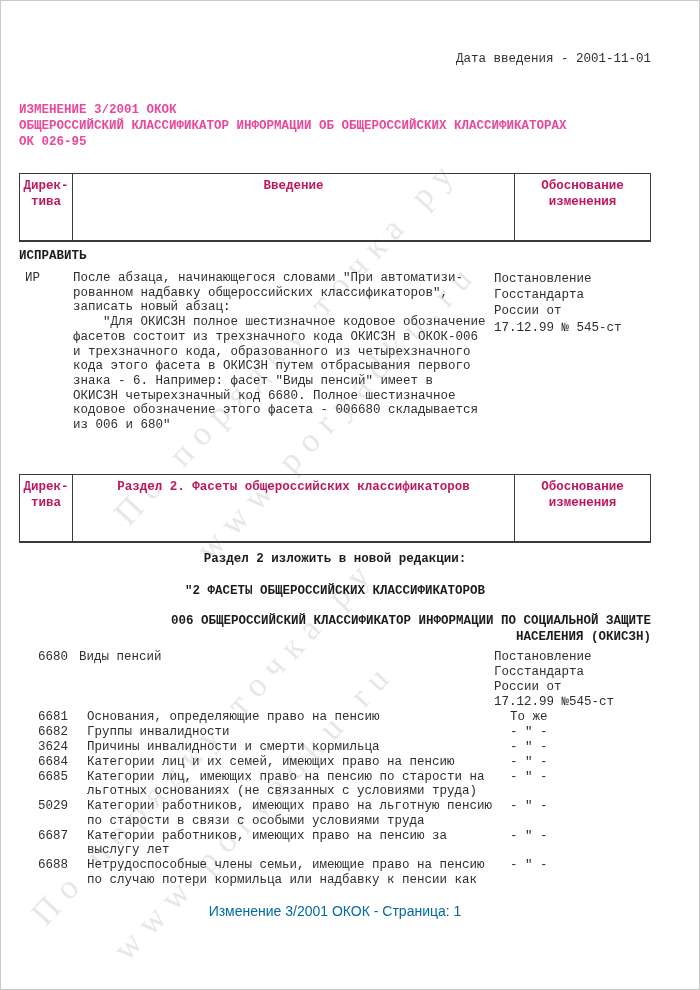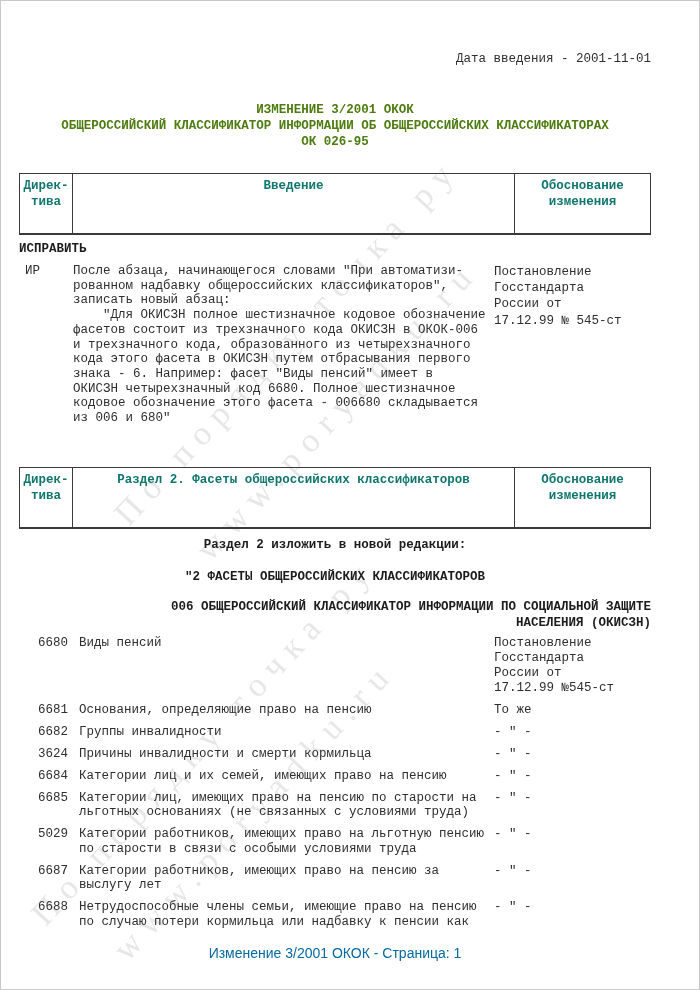--- a/index.html
+++ b/index.html
@@ -16,44 +16,44 @@
     font-family:"Liberation Serif","DejaVu Serif",serif;
     font-size:34px;letter-spacing:10px;color:#e7e7e7;
     pointer-events:none;user-select:none;line-height:40px;
   }
   .wm .wl2{margin-top:44px;margin-left:30px;}
   .wm-a{left:105px;top:505px;}
   .wm-b{left:22px;top:905px;}
   
   .content{position:relative;z-index:1;padding:51px 48px 0 18px;}
   .date{text-align:right;line-height:14px;}
-  .title{margin-top:36px;text-align:center;font-weight:bold;line-height:16px;color:#4d7c0f;}
+  .title{margin-top:36px;font-weight:bold;line-height:16px;color:#ec4899;}
   .chg-table{
-    margin-top:23px;height:62px;box-sizing:border-box;display:flex;
+    margin-top:23px;height:69px;box-sizing:border-box;display:flex;
     border:1px solid #3a3a3a;border-bottom-width:2px;
-    font-weight:bold;color:#0f766e;
+    font-weight:bold;color:#be185d;
   }
   .chg-table .c{padding-top:4px;text-align:center;line-height:16px;box-sizing:border-box;}
   .chg-table .c1{width:53px;border-right:1px solid #3a3a3a;}
   .chg-table .c2{flex:1;border-right:1px solid #3a3a3a;}
   .chg-table .c3{width:135px;}
   .action{margin-top:7px;text-align:left;font-weight:bold;line-height:15px;color:#1c1c1c;}
   .ir{margin-top:7px;display:flex;}
   .ir .dir{width:54px;padding-left:6px;box-sizing:border-box;line-height:14.7px;}
   .ir .bodycol{width:421px;}
   .ir .bodycol div{white-space:pre;line-height:14.7px;}
   .ir .basiscol{flex:1;}
   .ir .basiscol div{white-space:pre;line-height:16.2px;}
   .tbl2{margin-top:41px;}
   .intro{margin-top:9px;text-align:center;font-weight:bold;line-height:15px;color:#1c1c1c;}
   .subtitle{margin-top:17px;text-align:center;font-weight:bold;line-height:15px;color:#1c1c1c;}
   .clstitle{margin-top:14px;text-align:right;font-weight:bold;line-height:16px;color:#1c1c1c;}
   .list{margin-top:5px;}
   .item{display:flex;}
-  .item + .item{margin-top:7px;}
+  .item + .item{gap:8px;}
   .item .code{width:60px;padding-left:19px;box-sizing:border-box;line-height:14.7px;}
   .item .txt{width:415px;}
   .item .txt div{white-space:pre;line-height:14.7px;}
   .item .basis{flex:1;}
   .item .basis div{white-space:pre;line-height:15px;}
   .footer{
     margin-top:16px;text-align:center;color:#0369a1;
     font-family:"Liberation Sans","DejaVu Sans",sans-serif;font-size:14px;line-height:16px;
   }
 </style>

